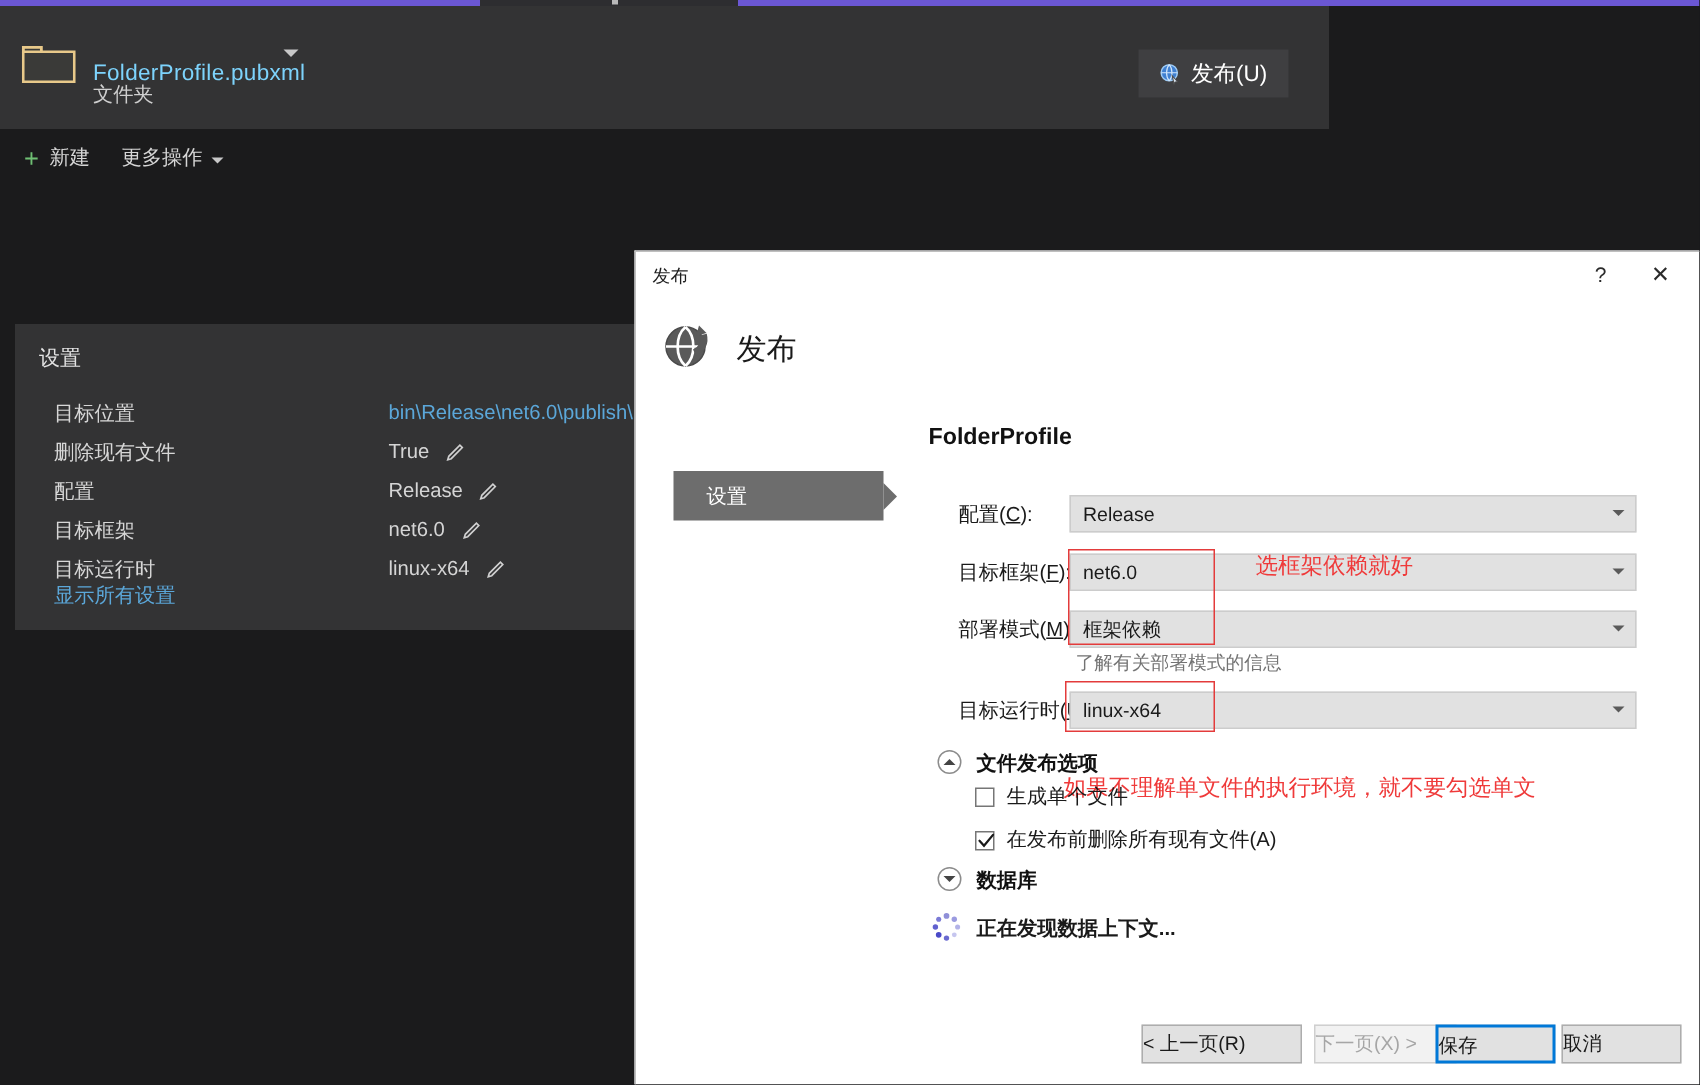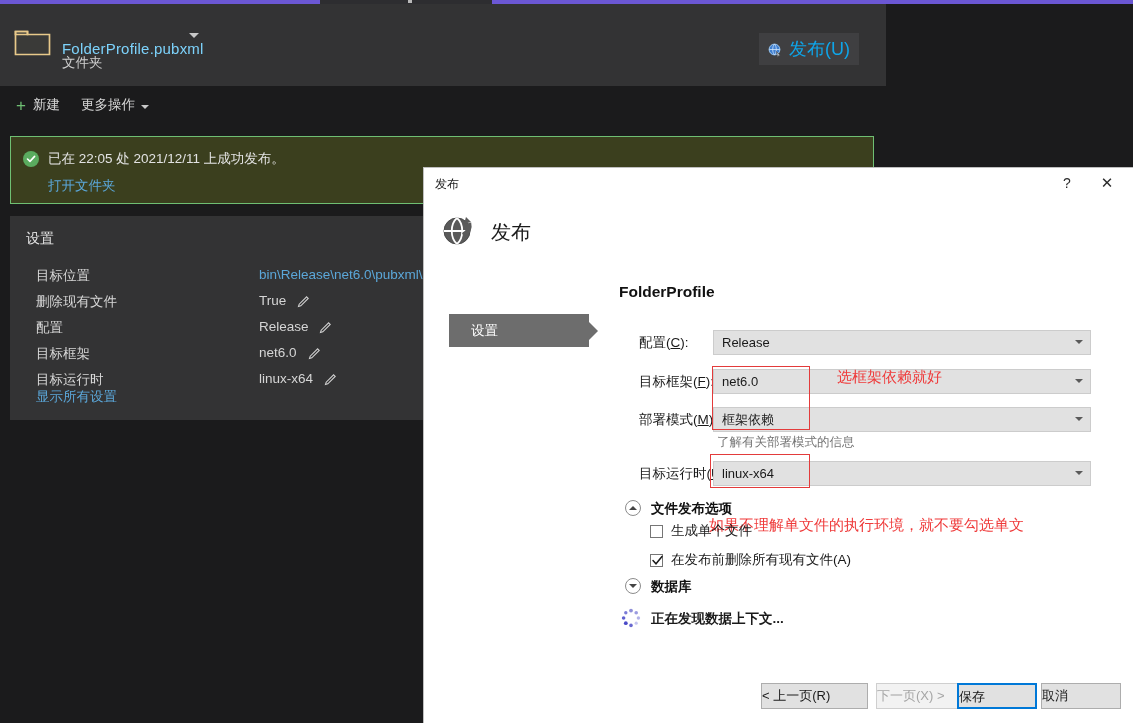--- a/index.html
+++ b/index.html
@@ -46,21 +46,21 @@
     border-left: 5px solid transparent; border-right: 5px solid transparent;
     border-top: 5px solid #c8c8c8;
   }
   .profile-sub {
     position: absolute; left: 62px; top: 50px;
     color: #cfcfcf; font-size: 13.5px;
   }
   .publish-btn {
     position: absolute; left: 759px; top: 29px; width: 100px; height: 32px;
     background: #3f3f41; border: none;
-    color: #0ea5e9; font-size: 18px;
+    color: #ffffff; font-size: 15px;
     font-family: "Liberation Sans", sans-serif;
     display: flex; align-items: center; justify-content: center; gap: 6px;
     cursor: pointer;
   }
   .publish-btn .gicon { width: 15px; height: 15px; display: block; }
 
   
   .toolbar { position: absolute; top: 86px; left: 0; width: 1133px; height: 40px; }
   .tb-new {
     position: absolute; left: 16px; top: 10px;
@@ -271,36 +271,27 @@
     <div class="tb-new">
       <span class="plus-glyph">+</span>
       <span>新建</span>
     </div>
     <div class="tb-more">
       <span>更多操作</span>
       <span class="cv"></span>
     </div>
   </div>
 
-  <div class="success-banner">
-    <div class="sb-check">
-      <svg width="10" height="10" viewBox="0 0 10 10">
-          <path d="M1.5 5 L4 7.4 L8.6 2.4" stroke="#ffffff" stroke-width="1.6" fill="none" stroke-linecap="round" stroke-linejoin="round"></path>
-        </svg>
-    </div>
-    <div class="sb-text">已在 22:05 处 2021/12/11 上成功发布。</div>
-    <div class="sb-link">打开文件夹</div>
-  </div>
 
   <div class="settings-card">
     <div class="sc-title">设置</div>
 
     <div class="sc-row" style="top:51px">
       <span class="sc-label">目标位置</span>
-      <span class="sc-value">bin\Release\net6.0\pubxml\</span>
+      <span class="sc-value">bin\Release\net6.0\publish\</span>
       <span class="copy-ico">
         <svg width="13" height="15" viewBox="0 0 13 15">
           <rect x="0.6" y="2.6" width="8" height="10" fill="none" stroke="#d0d0d0" stroke-width="1.1"></rect>
           <path d="M3.6 2.6 V0.6 H12 V10.4 H10" fill="none" stroke="#d0d0d0" stroke-width="1.1"></path>
         </svg>
       </span>
     </div>
 
     <div class="sc-row" style="top:77px">
       <span class="sc-label">删除现有文件</span>

